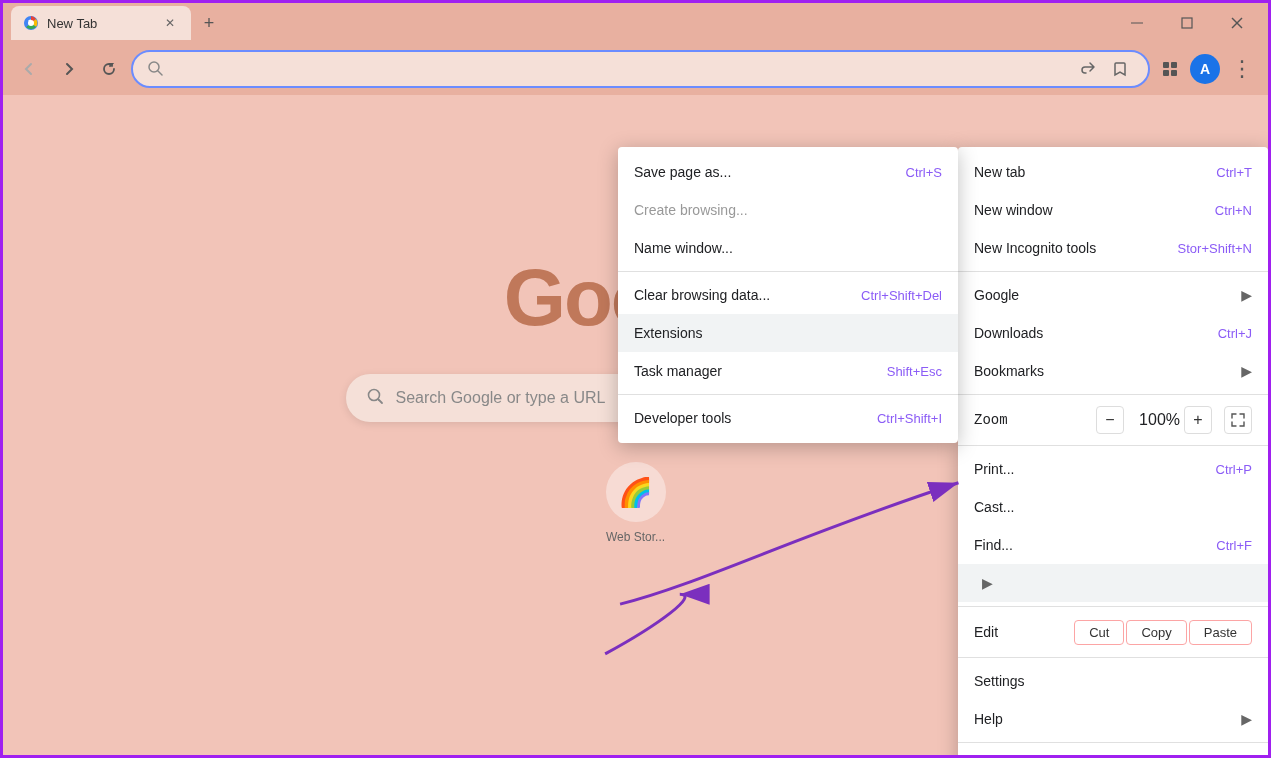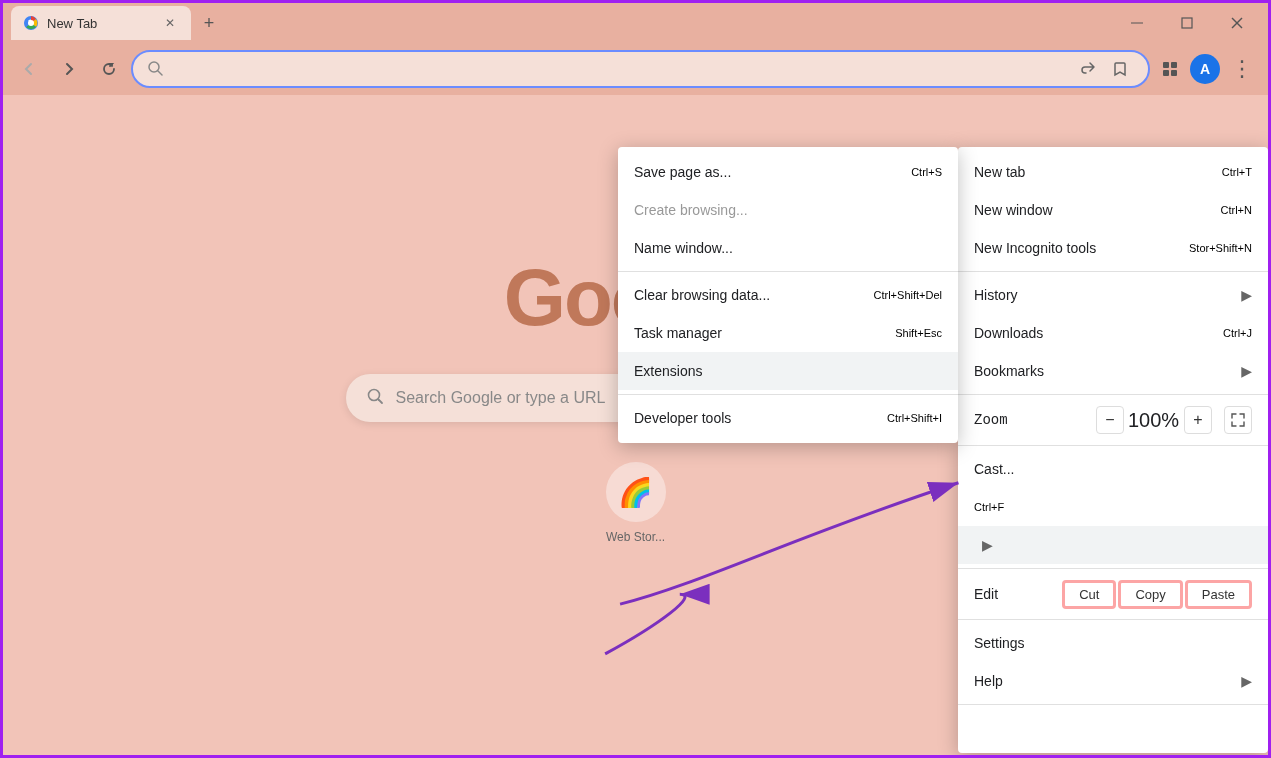--- a/index.html
+++ b/index.html
@@ -270,22 +270,22 @@
       padding: 0 16px;
       height: 38px;
       cursor: pointer;
       font-size: 14px;
       color: #202124;
       position: relative;
     }
     .menu-item.disabled { color: #999; cursor: default; }
     .menu-item-label { flex: 1; }
     .menu-item-shortcut {
-      color: #000000;
-      font-size: 11px;
+      color: #8b5cf6;
+      font-size: 13px;
     }
     .menu-item-arrow {
       color: #666;
       font-size: 14px;
       margin-left: 8px;
     }
     .menu-separator {
       height: 1px;
       background: #e0e0e0;
       margin: 4px 0;
@@ -312,22 +312,22 @@
       display: flex;
       align-items: center;
       justify-content: center;
       cursor: pointer;
       font-size: 16px;
       color: #333;
       background: white;
     }
     .zoom-value {
       width: 52px;
-      text-align: left;
-      font-size: 20px;
+      text-align: right;
+      font-size: 16px;
     }
     .zoom-fullscreen {
       width: 28px;
       height: 28px;
       border: 1px solid #ddd;
       border-radius: 4px;
       display: flex;
       align-items: center;
       justify-content: center;
       cursor: pointer;
@@ -343,21 +343,21 @@
       font-size: 14px;
       color: #202124;
     }
     .edit-label { flex: 1; }
     .edit-buttons {
       display: flex;
       gap: 2px;
     }
     .edit-btn {
       padding: 4px 14px;
-      border: 3px solid #fca5a5;
+      border: 1px solid #fca5a5;
       border-radius: 4px;
       cursor: pointer;
       font-size: 13px;
       color: #333;
       background: white;
     }
     .menu-item.highlighted { background: #f1f3f4; font-weight: 500; }
 
     
     .more-tools-menu {
@@ -508,21 +508,21 @@
     <div class="menu-item">
       <span class="menu-item-label">New window</span>
       <span class="menu-item-shortcut">Ctrl+N</span>
     </div>
     <div class="menu-item">
       <span class="menu-item-label">New Incognito tools</span>
       <span class="menu-item-shortcut">Stor+Shift+N</span>
     </div>
     <div class="menu-separator"></div>
     <div class="menu-item">
-      <span class="menu-item-label">History</span>
+      <span class="menu-item-label">Google</span>
       <span class="menu-item-arrow">▶</span>
     </div>
     <div class="menu-item">
       <span class="menu-item-label">Downloads</span>
       <span class="menu-item-shortcut">Ctrl+J</span>
     </div>
     <div class="menu-item">
       <span class="menu-item-label">Bookmarks</span>
       <span class="menu-item-arrow">▶</span>
     </div>
@@ -535,23 +535,28 @@
         <div class="zoom-btn">+</div>
         <div class="zoom-fullscreen">
           <svg width="14" height="14" viewBox="0 0 14 14">
               <path d="M1 5V1h4M9 1h4v4M13 9v4H9M5 13H1V9" stroke="#555" stroke-width="1.4" fill="none" stroke-linecap="round"></path>
             </svg>
         </div>
       </div>
     </div>
     <div class="menu-separator"></div>
     <div class="menu-item">
+      <span class="menu-item-label">Print...</span>
+      <span class="menu-item-shortcut">Ctrl+P</span>
+    </div>
+    <div class="menu-item">
       <span class="menu-item-label">Cast...</span>
     </div>
     <div class="menu-item">
+      <span class="menu-item-label">Find...</span>
       <span class="menu-item-shortcut">Ctrl+F</span>
     </div>
     <div class="menu-item highlighted">
       <span class="menu-item-arrow">▶</span>
     </div>
     <div class="menu-separator"></div>
     <div class="edit-row">
       <span class="edit-label">Edit</span>
       <div class="edit-buttons">
         <div class="edit-btn">Cut</div>
@@ -582,26 +587,26 @@
       <span class="menu-item-label">Create browsing...</span>
     </div>
     <div class="menu-item">
       <span class="menu-item-label">Name window...</span>
     </div>
     <div class="menu-separator"></div>
     <div class="menu-item">
       <span class="menu-item-label">Clear browsing data...</span>
       <span class="menu-item-shortcut">Ctrl+Shift+Del</span>
     </div>
+    <div class="menu-item highlighted">
+      <span class="menu-item-label">Extensions</span>
+    </div>
     <div class="menu-item">
       <span class="menu-item-label">Task manager</span>
       <span class="menu-item-shortcut">Shift+Esc</span>
-    </div>
-    <div class="menu-item highlighted">
-      <span class="menu-item-label">Extensions</span>
     </div>
     <div class="menu-separator"></div>
     <div class="menu-item">
       <span class="menu-item-label">Developer tools</span>
       <span class="menu-item-shortcut">Ctrl+Shift+I</span>
     </div>
   </div>
 
   <svg class="arrow-overlay" viewBox="0 0 1271 666">
 

